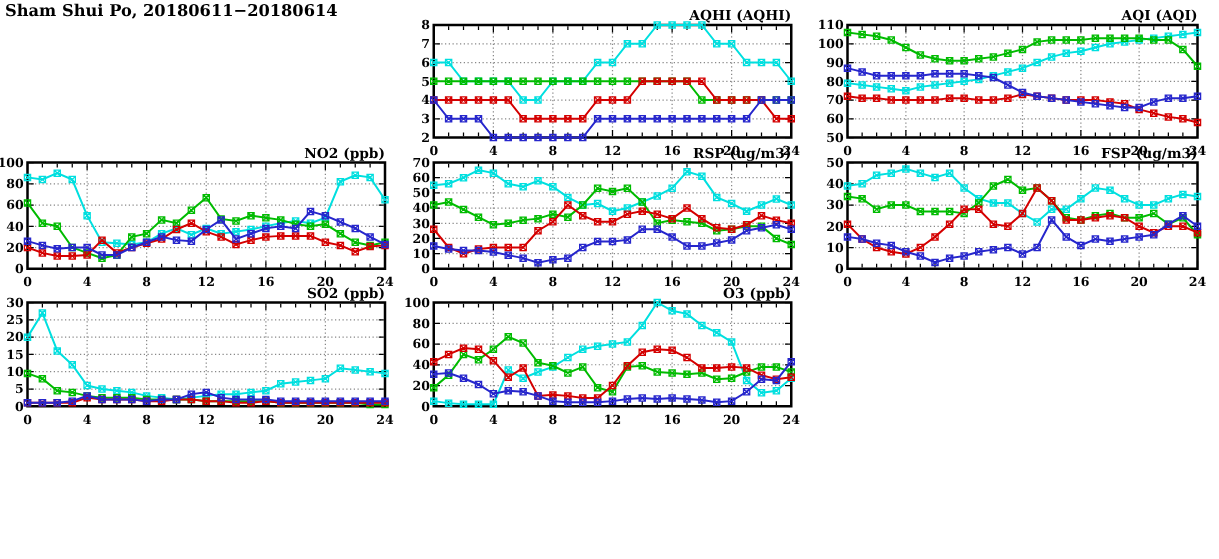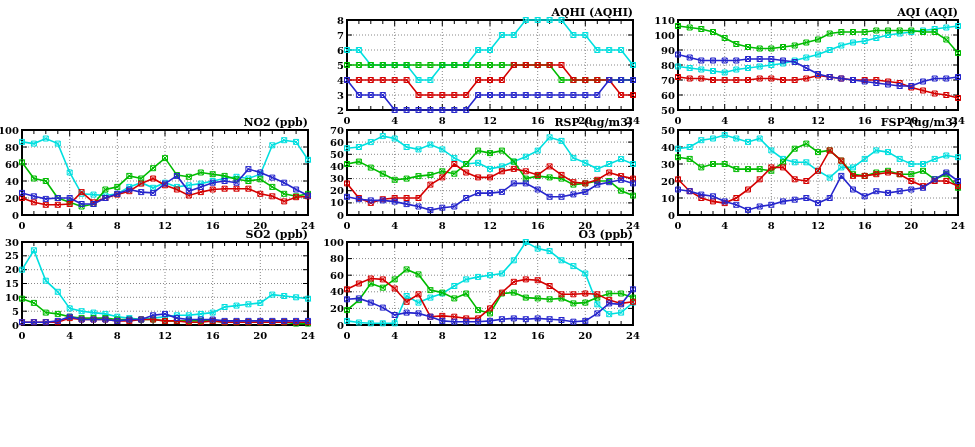--- a/index.html
+++ b/index.html
@@ -24,20 +24,21 @@
   svg text{
     font-family:"DejaVu Serif", serif;
     font-weight:bold;
     fill:#000;
   }
 </style>
 </head>
 <body>
 
 <div class="canvas">
+  <div class="page-title">Sham Shui Po, 20180611−20180614</div>
 
   <div class="chart" style="left: 317px; top: 6px;"><svg width="330" height="123">
         <line x1="30" y1="89" x2="316" y2="89" stroke="#888888" stroke-width="1" stroke-dasharray="1 2"></line>
         <line x1="30" y1="74" x2="316" y2="74" stroke="#888888" stroke-width="1" stroke-dasharray="1 2"></line>
         <line x1="30" y1="59" x2="316" y2="59" stroke="#888888" stroke-width="1" stroke-dasharray="1 2"></line>
         <line x1="30" y1="44" x2="316" y2="44" stroke="#888888" stroke-width="1" stroke-dasharray="1 2"></line>
         <line x1="30" y1="29" x2="316" y2="29" stroke="#888888" stroke-width="1" stroke-dasharray="1 2"></line>
         <line x1="77.7" y1="14" x2="77.7" y2="104" stroke="#888888" stroke-width="1" stroke-dasharray="1 2"></line>
         <line x1="125.3" y1="14" x2="125.3" y2="104" stroke="#888888" stroke-width="1" stroke-dasharray="1 2"></line>
         <line x1="173" y1="14" x2="173" y2="104" stroke="#888888" stroke-width="1" stroke-dasharray="1 2"></line>

